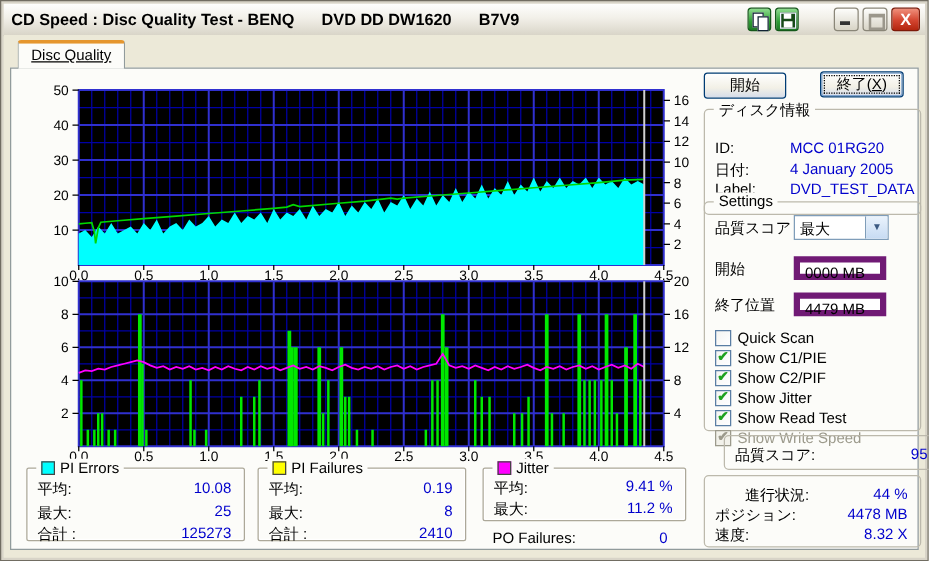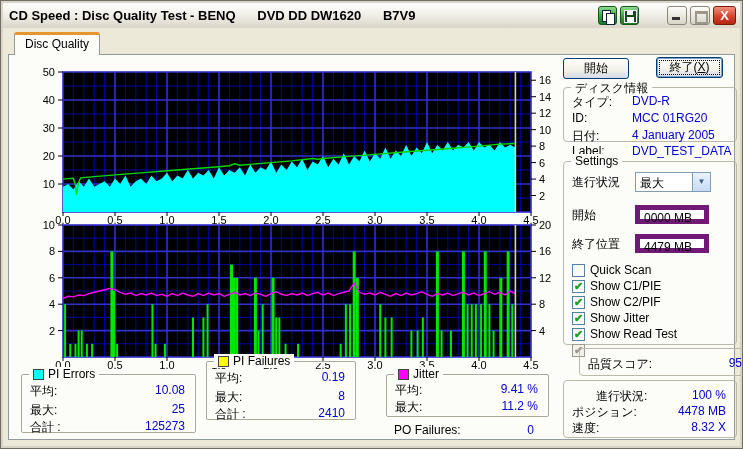--- a/index.html
+++ b/index.html
@@ -23,21 +23,21 @@
   .icon-floppy:before{content:"";position:absolute;left:2px;top:0;width:6px;height:4px;background:#fff;}
   .icon-floppy:after{content:"";position:absolute;left:2px;top:6px;width:7px;height:5px;background:#fff;}
   .icon-min{position:absolute;left:4px;bottom:4px;width:8px;height:3px;background:#333;}
   .icon-max{position:absolute;left:4px;top:4px;width:9px;height:8px;border:2px solid #9B978B;border-top-width:3px;}
   .icon-x{position:absolute;left:0;top:1px;width:100%;text-align:center;color:#fff;font-weight:bold;font-size:13px;line-height:16px;}
   
   .client{position:absolute;left:3px;top:28px;right:3px;bottom:3px;background:#ECE9D8;}
   .tab{position:absolute;left:11px;top:4px;width:86px;height:23px;background:#FCFCF9;
     border:1px solid #919B9C;border-bottom:none;border-radius:3px 3px 0 0;
     border-top:3px solid #E5962E;box-sizing:border-box;
-    font-size:12px;color:#000;text-align:center;line-height:18px;z-index:3;}
+    font-size:12px;color:#000;text-align:center;line-height:18px;z-index:3;text-decoration:underline;}
   .tabpage{position:absolute;left:5px;top:26px;width:727px;height:386px;background:#FCFCF9;
     border:1px solid #919B9C;box-sizing:border-box;z-index:2;}
   
   .chartsvg{position:absolute;left:22px;}
   
   .gbox{position:absolute;border:1px solid #BCB9AC;border-radius:4px;box-sizing:border-box;background:transparent;}
   .gbox-sq{border-radius:2px;border:1px solid #ACA899;box-shadow:inset 0 0 0 1px #FFFFFF;}
   .gcap{position:absolute;top:-8px;left:7px;background:#FCFCF9;padding:0 4px;font-size:12px;color:#000;display:flex;align-items:center;gap:4px;}
   .legend-sq{display:inline-block;width:9px;height:9px;border:1px solid #444;}
   .row{position:absolute;left:8px;right:8px;height:15px;font-size:12px;color:#000;}
@@ -367,21 +367,21 @@
         <div class="row" style="top:27px;">
             <span class="lab">最大:</span>
             <span class="val">25</span>
           </div>
         <div class="row" style="top:44px;">
             <span class="lab">合計 :</span>
             <span class="val">125273</span>
           </div>
       </div>
 
-      <div class="gbox gbox-sq" style="left:197px;top:306px;width:150px;height:59px;">
+      <div class="gbox gbox-sq" style="left:197px;top:319px;width:167px;height:59px;">
         <div class="gcap">
             <span class="legend-sq" id="lg-pif" style="background: rgb(255, 255, 0);"></span>
             <span>PI Failures</span>
           </div>
         <div class="row" style="top:8px;">
             <span class="lab">平均:</span>
             <span class="val">0.19</span>
           </div>
         <div class="row" style="top:27px;">
             <span class="lab">最大:</span>
@@ -409,44 +409,40 @@
       </div>
 
       <div class="row" style="left:385px;top:368px;width:148px;">
         <span class="lab">PO Failures:</span>
         <span class="val" style="right:8px;">0</span>
       </div>
 
       <div class="btn" style="left:554px;top:3px;width:66px;">開始</div>
       <div class="btn btn-focus" style="left:647px;top:2px;width:67px;"><span>終了(</span><span style="text-decoration:underline;">X</span><span>)</span></div>
 
-      <div class="gbox" style="left:554px;top:32px;width:174px;height:55px;">
+      <div class="gbox" style="left:554px;top:32px;width:174px;height:85px;">
         <div class="gcap">ディスク情報</div>
-        <div class="row" style="top:6px;">
-            <span class="lab">タイプ:</span>
-            <span class="val-left">DVD-R</span>
-          </div>
         <div class="row" style="top:23px;">
             <span class="lab">ID:</span>
             <span class="val-left">MCC 01RG20</span>
           </div>
         <div class="row" style="top:40px;">
             <span class="lab">日付:</span>
             <span class="val-left">4 January 2005</span>
           </div>
         <div class="row" style="top:56px;">
             <span class="lab">Label:</span>
             <span class="val-left">DVD_TEST_DATA</span>
           </div>
       </div>
 
       <div class="gbox" style="left:554px;top:106px;width:174px;height:184px;text-decoration:underline;">
         <div class="gcap">Settings</div>
         <div class="row" style="top:12px;">
-            <span class="lab">進行状況</span>
+            <span class="lab">品質スコア</span>
           </div>
         <div class="combo" style="left:71px;top:115px;width:76px;position:absolute;top:10px;left:71px;">
           <span class="cval">最大</span>
           <span class="carrow">▼</span>
         </div>
         <div class="row" style="top:45px;">
             <span class="lab">開始</span>
           </div>
         <div class="tbox" style="left:71px;top:43px;width:74px;">0000 MB</div>
         <div class="row" style="top:74px;">
@@ -469,35 +465,36 @@
             <div class="cb" style="top: 149px;">
               <span class="box">✔</span>
               <span class="cb-label">Show Jitter</span>
             </div>
             <div class="cb" style="top: 165px;">
               <span class="box">✔</span>
               <span class="cb-label">Show Read Test</span>
             </div>
             <div class="cb dis" style="top: 181px;">
               <span class="box">✔</span>
+              <span class="cb-label">Show Write Speed</span>
             </div>
           </div>
       </div>
 
       <div class="gbox" style="left:554px;top:293px;width:174px;height:28px;margin-left:16px;">
         <div class="row" style="top:7px;">
             <span class="lab">品質スコア:</span>
             <span class="val">95</span>
           </div>
       </div>
 
       <div class="gbox" style="left:554px;top:325px;width:174px;height:58px;">
         <div class="row" style="top:7px;margin-left:24px;">
             <span class="lab">進行状況:</span>
-            <span class="val">100 %</span>
+            <span class="val">44 %</span>
           </div>
         <div class="row" style="top:23px;">
             <span class="lab">ポジション:</span>
             <span class="val">4478 MB</span>
           </div>
         <div class="row" style="top:39px;text-decoration:underline;">
             <span class="lab">速度:</span>
             <span class="val">8.32 X</span>
           </div>
       </div>

